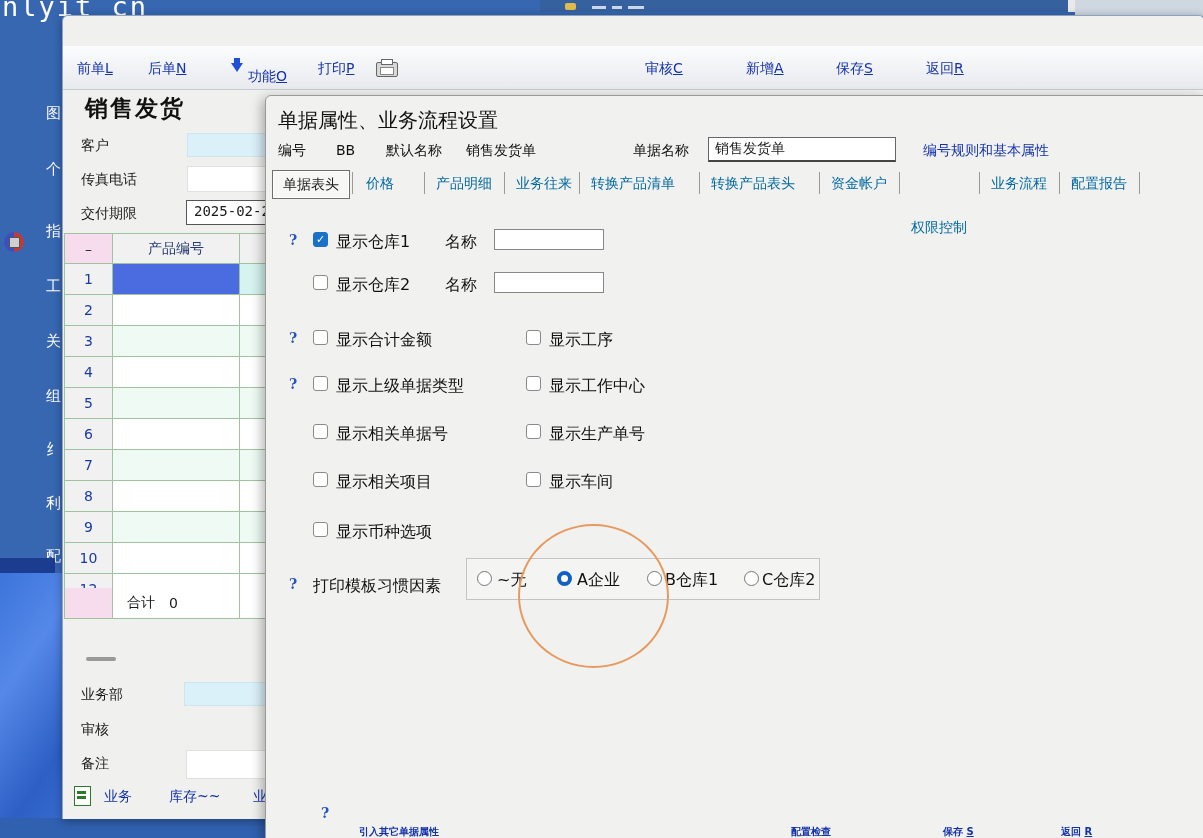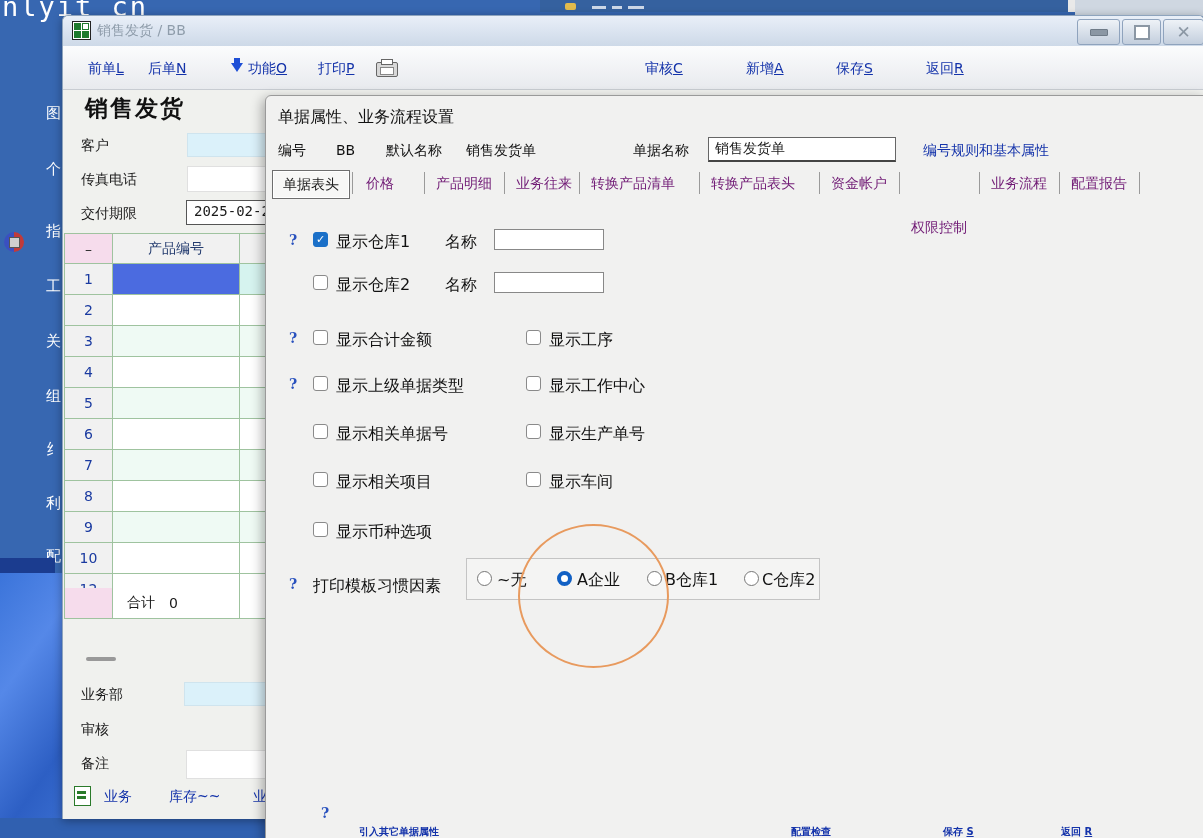--- a/index.html
+++ b/index.html
@@ -86,28 +86,28 @@
   .divider-dash{left:23px;top:641px;width:30px;height:4px;background:#999;border-radius:2px;}
   .bottom-link{top:772px;color:#1433aa;font-size:14px;white-space:nowrap;}
   .doc-icon{left:11px;top:770px;width:15px;height:18px;background:#fff;border:1px solid #2a7a2a;}
   .doc-icon::before{content:"";position:absolute;left:2px;top:4px;width:9px;height:3px;background:#2a7a2a;}
   .doc-icon::after{content:"";position:absolute;left:2px;top:9px;width:9px;height:3px;background:#2a7a2a;}
 
   
   .dialog{left:265px;top:95px;width:938px;height:743px;z-index:20;
     background:#f1f1f0;border:1px solid #9a9a9a;border-radius:6px 0 0 0;
     box-shadow:-3px 3px 12px rgba(0,0,0,.3);}
-  .dlg-title{left:12px;top:11px;font-size:16px;color:#111;}
+  .dlg-title{left:12px;top:11px;font-size:20px;color:#111;}
   .dlg-label{font-size:14px;color:#111;white-space:nowrap;}
   .dlg-input{background:#fff;border:1px solid #666;border-bottom:2px solid #444;
     height:25px;font-size:14px;padding:2px 0 0 6px;box-sizing:border-box;font-family:"DejaVu Sans","Liberation Sans",sans-serif;}
   .rule-link{font-size:14px;}
 
   .tabsep{top:76px;width:1px;height:22px;background:#9a9a9a;}
-  .tab{top:79px;font-size:14px;color:#701a75;white-space:nowrap;cursor:pointer;}
+  .tab{top:79px;font-size:14px;color:#0369a1;white-space:nowrap;cursor:pointer;}
   .tab-selected{left:6px;top:74px;width:76px;height:27px;border:1px solid #6e6e6e;background:#f7f7f6;
     box-shadow:inset 0 0 0 1px #fff;display:flex;align-items:center;justify-content:center;font-size:14px;cursor:pointer;}
 
   .q{color:#2a52be;font-weight:bold;font-size:14px;font-family:"DejaVu Serif",serif;}
   .cb{width:15px;height:15px;border:1px solid #8a8a8a;border-radius:3px;background:#fff;box-sizing:border-box;}
   .cb.checked{background:#1b70c8;border-color:#1b70c8;display:flex;align-items:center;justify-content:center;}
   .cb.checked span{color:#fff;font-size:11px;font-weight:bold;line-height:1;}
   .radio{width:15px;height:15px;border-radius:50%;border:1px solid #777;background:#fff;box-sizing:border-box;}
   .radio.sel{border:4.5px solid #1160c4;}
   .opt-label{font-size:16px;color:#111;white-space:nowrap;}
@@ -142,44 +142,26 @@
 <div class="abs frag" style="top:494px;">利</div>
 <div class="abs frag" style="top:547px;">配</div>
 <div class="abs desk-icon"></div>
 <div class="abs navy-strip"></div>
 <div class="abs bright-blue"></div>
 <div class="abs bottom-strip"></div>
 <div class="abs teal-chevron"></div>
 
 <div class="abs window">
 
-  <div class="abs titlebar">
-    <div class="abs app-icon">
-        <i></i>
-        <i></i>
-        <i></i>
-        <i></i>
-      </div>
-    <div class="abs win-title">销售发货 / BB</div>
-    <div class="abs winbtn" style="left:1014px;width:41px;">
-        <span class="glyph-min"></span>
-      </div>
-    <div class="abs winbtn" style="left:1059px;width:37px;">
-        <span class="glyph-max"></span>
-      </div>
-    <div class="abs winbtn" style="left:1100px;width:39px;">
-        <span class="glyph-x">✕</span>
-      </div>
-  </div>
 
   <div class="abs toolbar">
-    <div class="abs tb-item" style="left:25px;"><span>前单</span><span class="u">L</span></div>
+    <div class="abs tb-item" style="left:14px;"><span>前单</span><span class="u">L</span></div>
     <div class="abs tb-item" style="left:85px;"><span>后单</span><span class="u">N</span></div>
     <div class="abs arrow-down" style="left:168px;"></div>
-    <div class="abs tb-item" style="left:185px;"><span>功能</span><span class="u">O</span></div>
+    <div class="abs tb-item" style="left:185px;margin-top:8px;"><span>功能</span><span class="u">O</span></div>
     <div class="abs tb-item" style="left:255px;"><span>打印</span><span class="u">P</span></div>
     <div class="abs printer" style="left:313px;"></div>
     <div class="abs tb-item" style="left:582px;"><span>审核</span><span class="u">C</span></div>
     <div class="abs tb-item" style="left:683px;"><span>新增</span><span class="u">A</span></div>
     <div class="abs tb-item" style="left:773px;"><span>保存</span><span class="u">S</span></div>
     <div class="abs tb-item" style="left:863px;"><span>返回</span><span class="u">R</span></div>
   </div>
 
   <div class="abs form-heading">销售发货</div>
 

